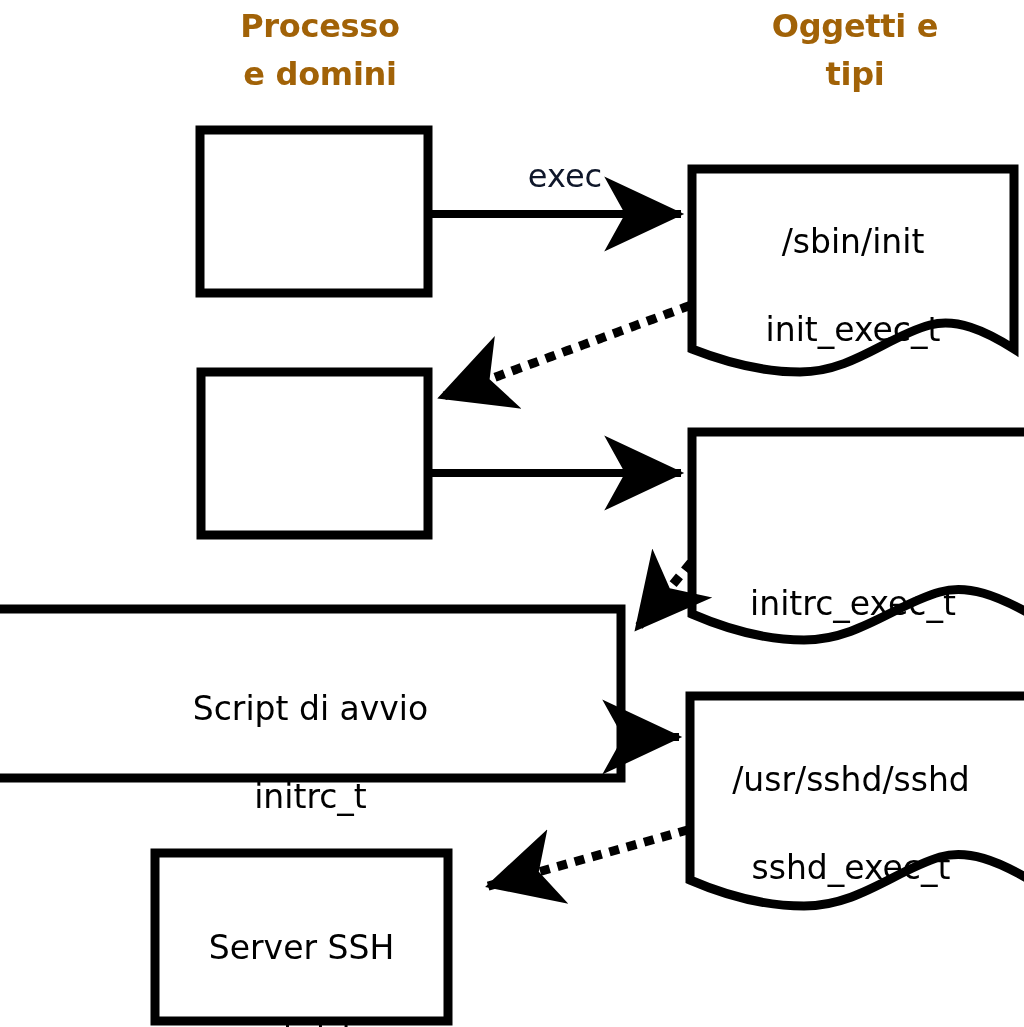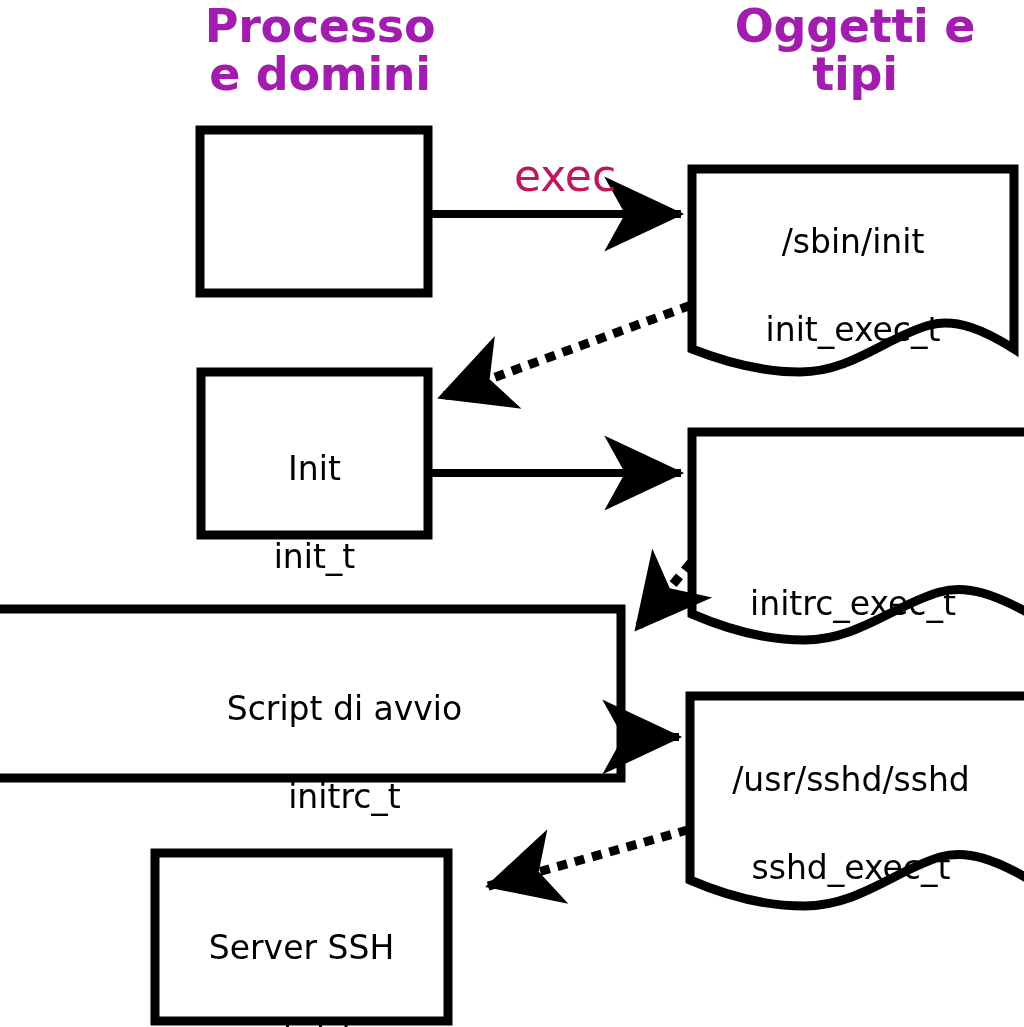--- a/index.html
+++ b/index.html
@@ -25,43 +25,43 @@
     top: 0;
     width: 1024px;
     height: 1027px;
     overflow: visible;
   }
   .col-header {
     position: absolute;
     text-align: center;
     font-family: "DejaVu Sans", "Liberation Sans", sans-serif;
     font-weight: bold;
-    font-size: 46px;
+    font-size: 32px;
     line-height: 48px;
     letter-spacing: -0.3px;
-    color: #a21caf;
+    color: #a16207;
     white-space: pre-line;
   }
   #header-left  { left: 140px; top: 2px; width: 360px; }
   #header-right { left: 690px; top: 2px; width: 330px; }
 
   .node-label {
     position: absolute;
     text-align: center;
     font-size: 33px;
     line-height: 44px;
     color: #000000;
     white-space: pre-line;
     pointer-events: none;
   }
   .edge-label {
     position: absolute;
-    font-size: 44px;
+    font-size: 32px;
     line-height: 36px;
-    color: #be185d;
+    color: #0f172a;
     text-align: center;
   }
 </style>
 </head>
 <body>
 
 <div id="canvas">
 
   <svg class="layer" viewBox="0 0 1024 1027" xmlns="http://www.w3.org/2000/svg">
 
@@ -110,26 +110,22 @@
     <line x1="684" y1="831" x2="492" y2="885" stroke="#000000" stroke-width="9" stroke-dasharray="1 17" stroke-linecap="square" marker-end="url(#arrowDotted)"></line>
   </svg>
 
   <div class="col-header" id="header-left">Processo
 e domini</div>
 
   <div class="col-header" id="header-right">Oggetti e
 tipi</div>
 
 
-  <div class="node-label" style="left:201px; top:403px; width:227px;">
-    <span>Init</span><br>
-    <span>init_t</span>
-  </div>
 
-  <div class="node-label" style="left:0px; top:643px; width:621px;margin-left:34px;">
+  <div class="node-label" style="left:0px; top:643px; width:621px;">
     <span>Script di avvio</span><br>
     <span>initrc_t</span>
   </div>
 
   <div class="node-label" style="left:155px; top:882px; width:293px;">
     <span>Server SSH</span><br>
     <span>sshd_t</span>
   </div>
 
   <div class="node-label" style="left:692px; top:176px; width:322px;">

